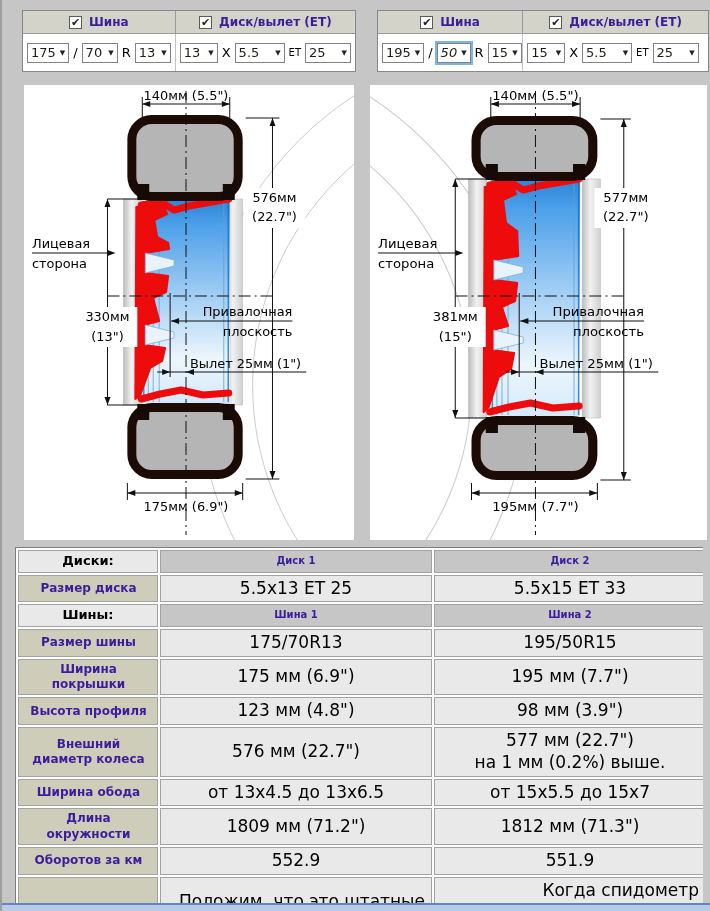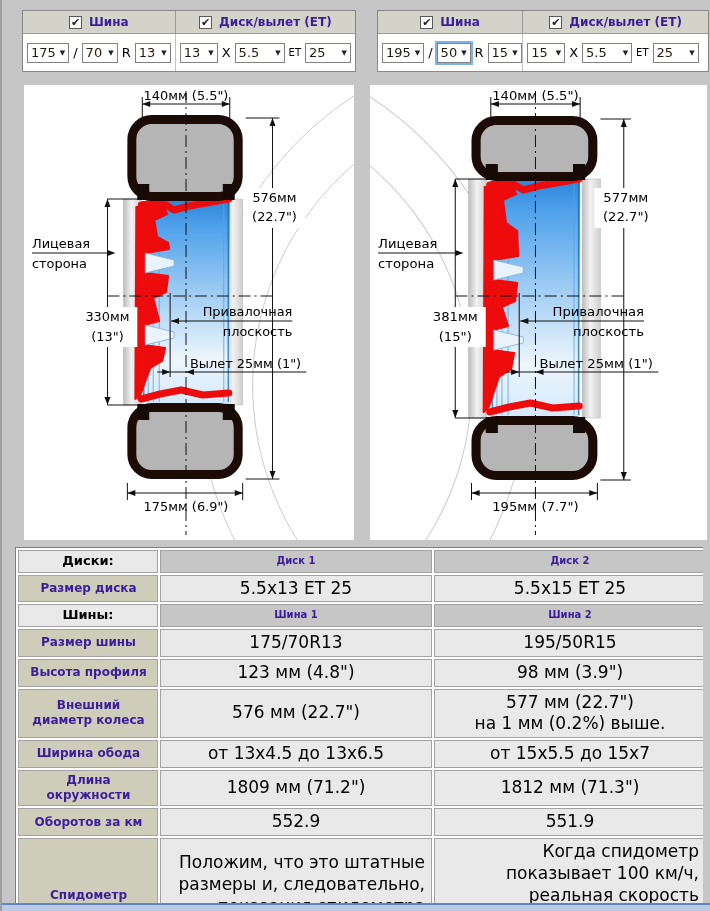--- a/index.html
+++ b/index.html
@@ -17,21 +17,21 @@
   .hlabel{font-size:12px;font-weight:bold;color:#3b1d9c;}
   .cb{width:13px;height:13px;border:1px solid #5a5a5a;background:#fdfdfd;font-size:11px;
       line-height:12px;text-align:center;color:#222;box-sizing:border-box;}
   .ctl-body{display:flex;height:37px;background:#fff;}
   .bcell{display:flex;align-items:center;padding:0 4px;gap:4px;font-size:13px;color:#000;box-sizing:border-box;}
   .bc1{width:46%;border-right:1px solid #c2c2c2;}
   .bc2{width:54%;}
   .sel{display:inline-flex;align-items:center;justify-content:space-between;border:1px solid #828282;
        background:#fff;height:20px;padding:0 3px;box-sizing:border-box;font-size:13px;color:#221a12;}
   .sel .arr{font-size:7px;color:#222;margin-left:4px;}
-  .sel.focused{outline:2px solid #7cb3e8;}
+  .sel.focused{outline:2px solid #7cb3e8;font-style:italic;}
   .w42{width:44px}.w37{width:38px}.w49{width:50px}.w45{width:46px}
   .sep{font-size:13px}.et{font-size:10px}
 
   
   .panel{position:absolute;top:85px;height:455px;background:#fff;}
   .panel1{left:22px;width:330px;}
   .panel2{left:368px;width:337px;}
   .panel svg{display:block;width:100%;height:100%;}
 
   
@@ -325,31 +325,36 @@
         </colgroup>
       <tbody id="cmp-body">
           <tr>
             <td class="seclbl">Диски:</td>
             <td class="secval">Диск 1</td>
             <td class="secval">Диск 2</td>
           </tr>
           <tr>
             <td class="lbl">Размер диска</td>
             <td class="">5.5x13 ET 25</td>
-            <td class="">5.5x15 ET 25</td>
+            <td class="">5.5x15 ET 33</td>
           </tr>
           <tr>
             <td class="seclbl">Шины:</td>
             <td class="secval">Шина 1</td>
             <td class="secval">Шина 2</td>
           </tr>
           <tr>
             <td class="lbl">Размер шины</td>
             <td class="">175/70R13</td>
             <td class="">195/50R15</td>
+          </tr>
+          <tr>
+            <td class="lbl">Ширина покрышки</td>
+            <td class="">175 мм (6.9")</td>
+            <td class="">195 мм (7.7")</td>
           </tr>
           <tr>
             <td class="lbl">Высота профиля</td>
             <td class="">123 мм (4.8")</td>
             <td class="">98 мм (3.9")</td>
           </tr>
           <tr>
             <td class="lbl">Внешний диаметр колеса</td>
             <td class="">576 мм (22.7")</td>
             <td class="">577 мм (22.7")

